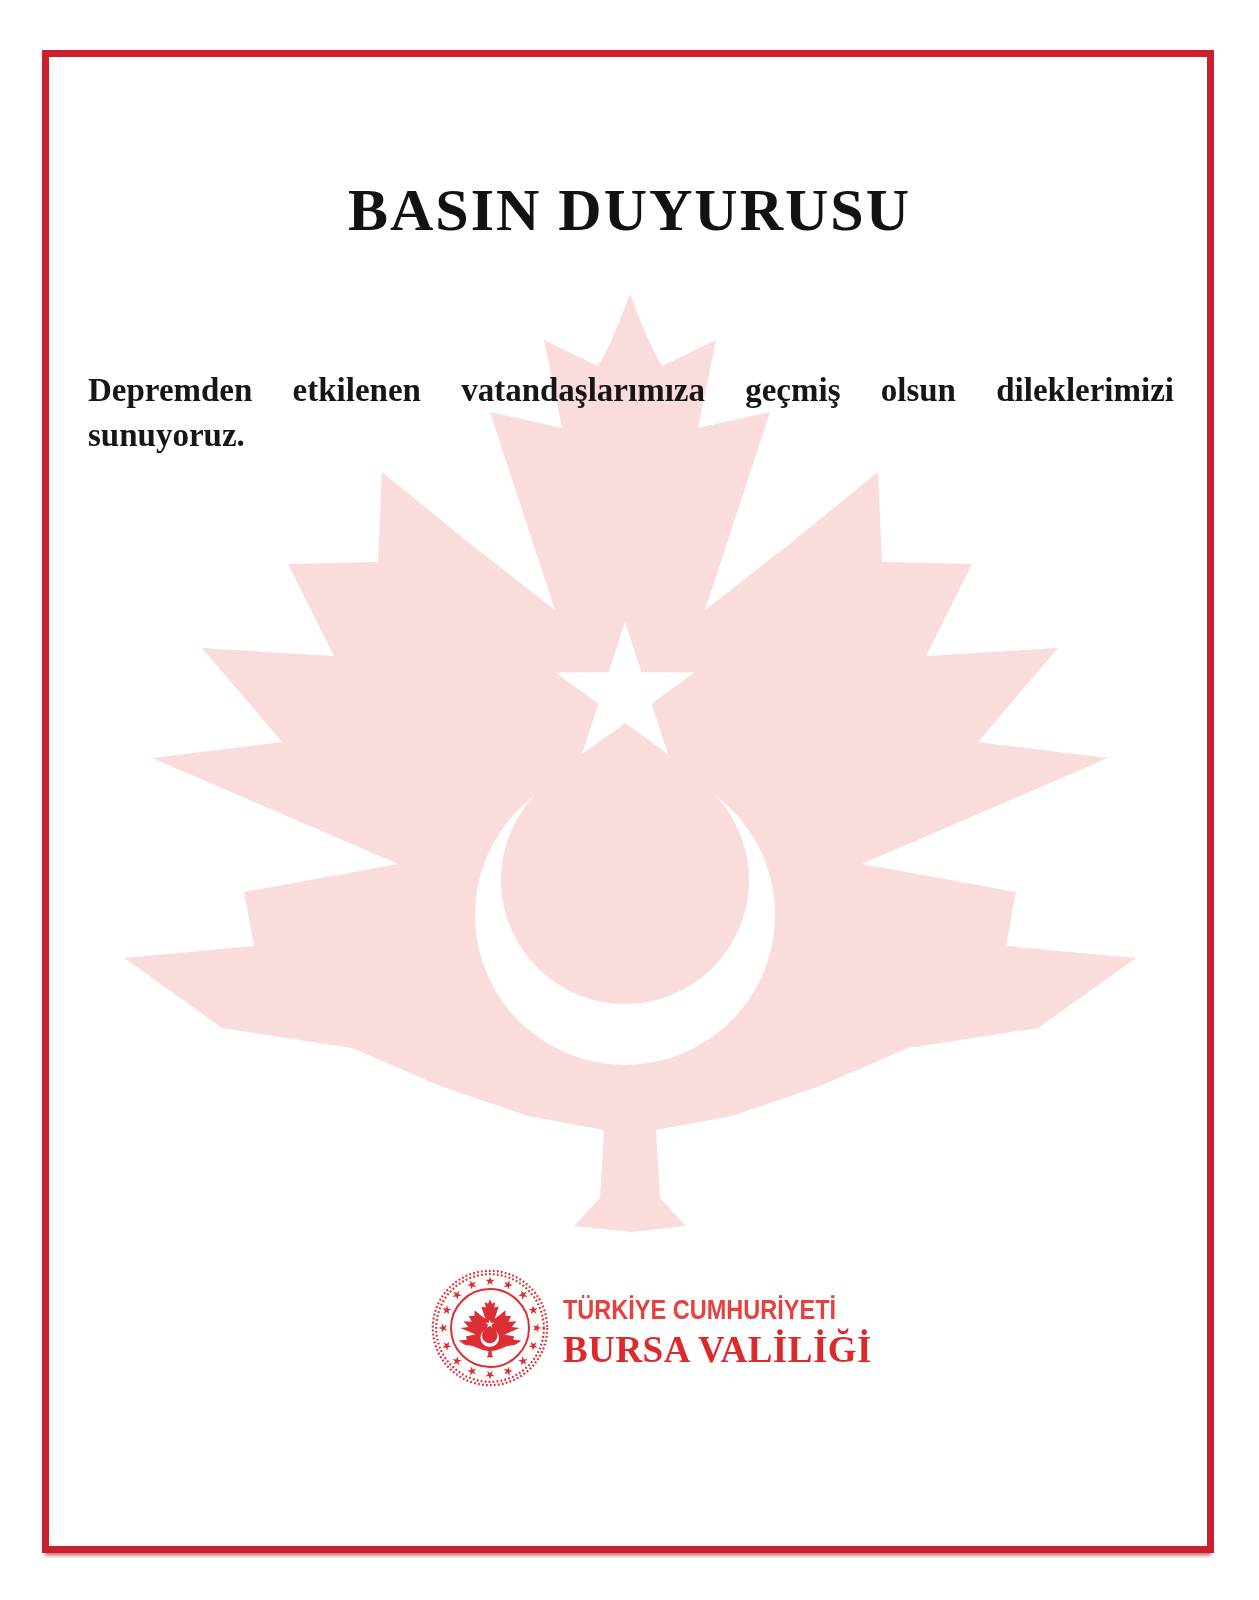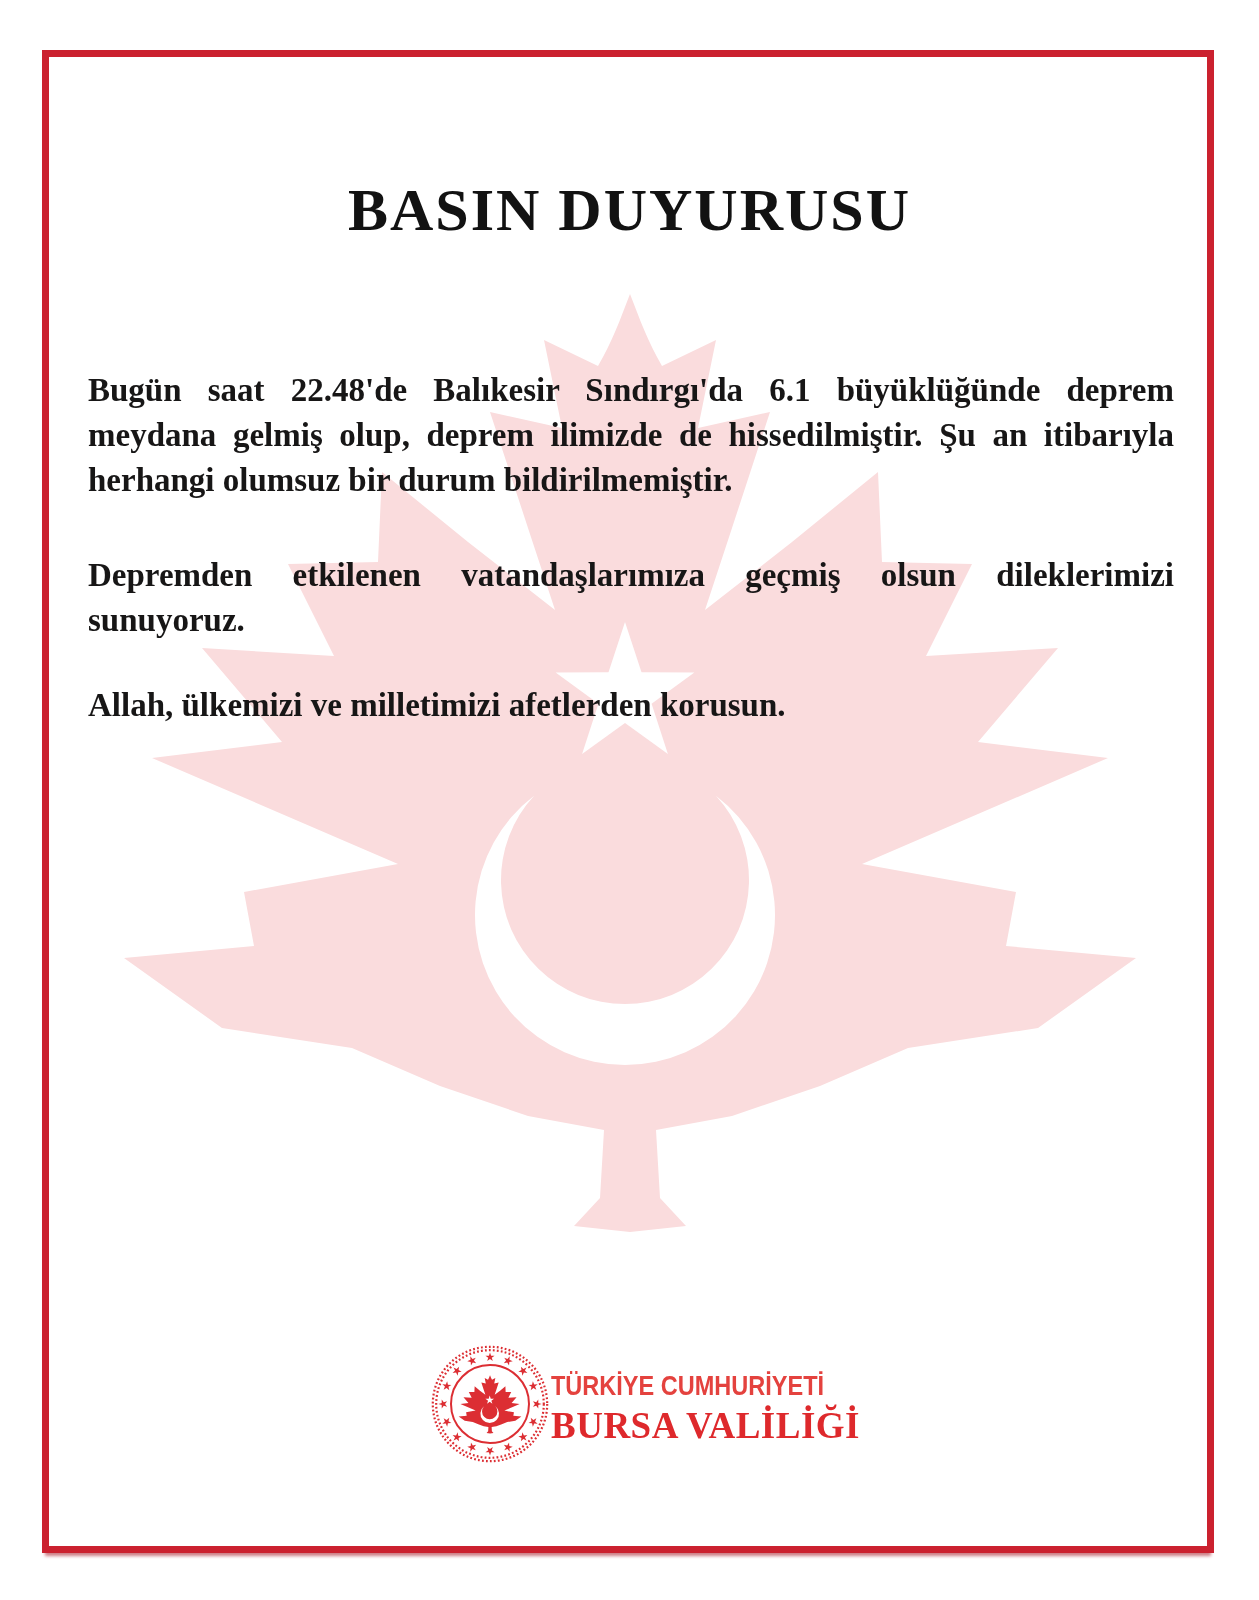--- a/index.html
+++ b/index.html
@@ -23,22 +23,22 @@
   .content{
     position:absolute;left:88px;top:368px;width:1086px;z-index:2;
   }
   .content p{
     margin:0;font-size:33px;font-weight:700;line-height:1.365;
     text-align:justify;color:#171616;
   }
   .content p:nth-of-type(2){margin-top:50px}
   .content p:nth-of-type(3){margin-top:40px}
   .logo{
-    position:absolute;left:430px;top:1344px;z-index:2;
-    display:flex;align-items:center;gap:1px;
+    position:absolute;left:430px;top:1268px;z-index:2;
+    display:flex;align-items:center;gap:13px;
   }
   .emblem{width:120px;height:120px;color:var(--emblem-red,#dc2e33);flex:0 0 auto}
   .logo-text{padding-top:8px}
   .logo-line1{
     font-family:"Liberation Sans",sans-serif;font-weight:700;font-size:28px;
     color:var(--logo-red-light,#e4423e);white-space:nowrap;
     transform:scaleX(.84);transform-origin:left center;
   }
   .logo-line2{
     font-family:Liberation Serif, serif;font-weight:700;font-size:37px;
@@ -64,23 +64,21 @@
 
   <div class="frame"></div>
 
   <svg class="watermark" viewBox="0 0 1020 955" style="color:var(--watermark-pink,#fadcdd)">
     <use href="#tcLeaf"></use>
   </svg>
 
   <h1 class="title">BASIN DUYURUSU</h1>
 
   <div class="content">
-    <p>Bugün saat 22.48'de Balıkesir Sındırgı'da 6.1 büyüklüğünde deprem meydana gelmiş olup, deprem ilimizde de hissedilmiştir. Şu an itibarıyla herhangi olumsuz bir durum bildirilmemiştir.</p>
     <p>Depremden etkilenen vatandaşlarımıza geçmiş olsun dileklerimizi sunuyoruz.</p>
-    <p>Allah, ülkemizi ve milletimizi afetlerden korusun.</p>
   </div>
 
   <div class="logo">
     <svg class="emblem" viewBox="0 0 120 120" fill="currentColor">
       <circle cx="60" cy="60" r="57.2" fill="none" stroke="currentColor" stroke-width="2.2" stroke-dasharray="1.8 2.2"></circle>
       <circle cx="60" cy="60" r="53.8" fill="none" stroke="currentColor" stroke-width="2.2" stroke-dasharray="1.8 2.2"></circle>
       <circle cx="60" cy="60" r="39" fill="none" stroke="currentColor" stroke-width="2"></circle>
       <g>
         <use href="#star16" transform="rotate(0 60 60) translate(60 13.2)"></use>
         <use href="#star16" transform="rotate(22.5 60 60) translate(60 13.2)"></use>

